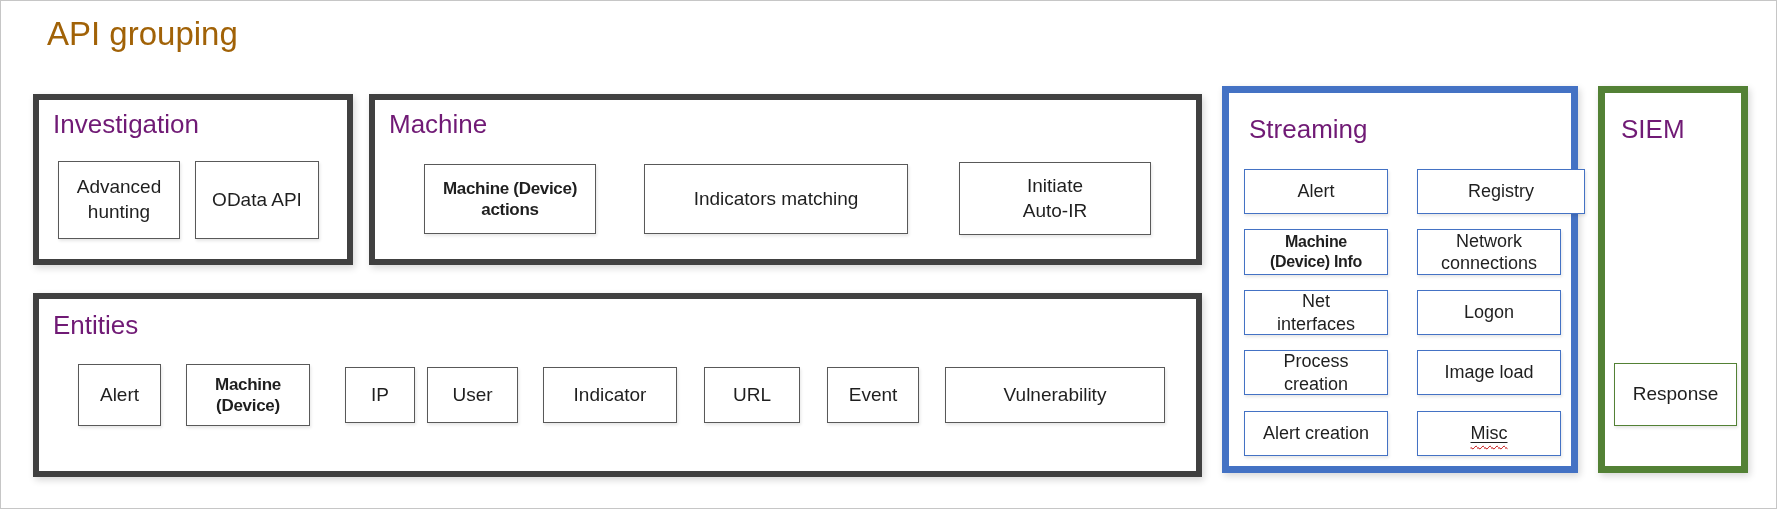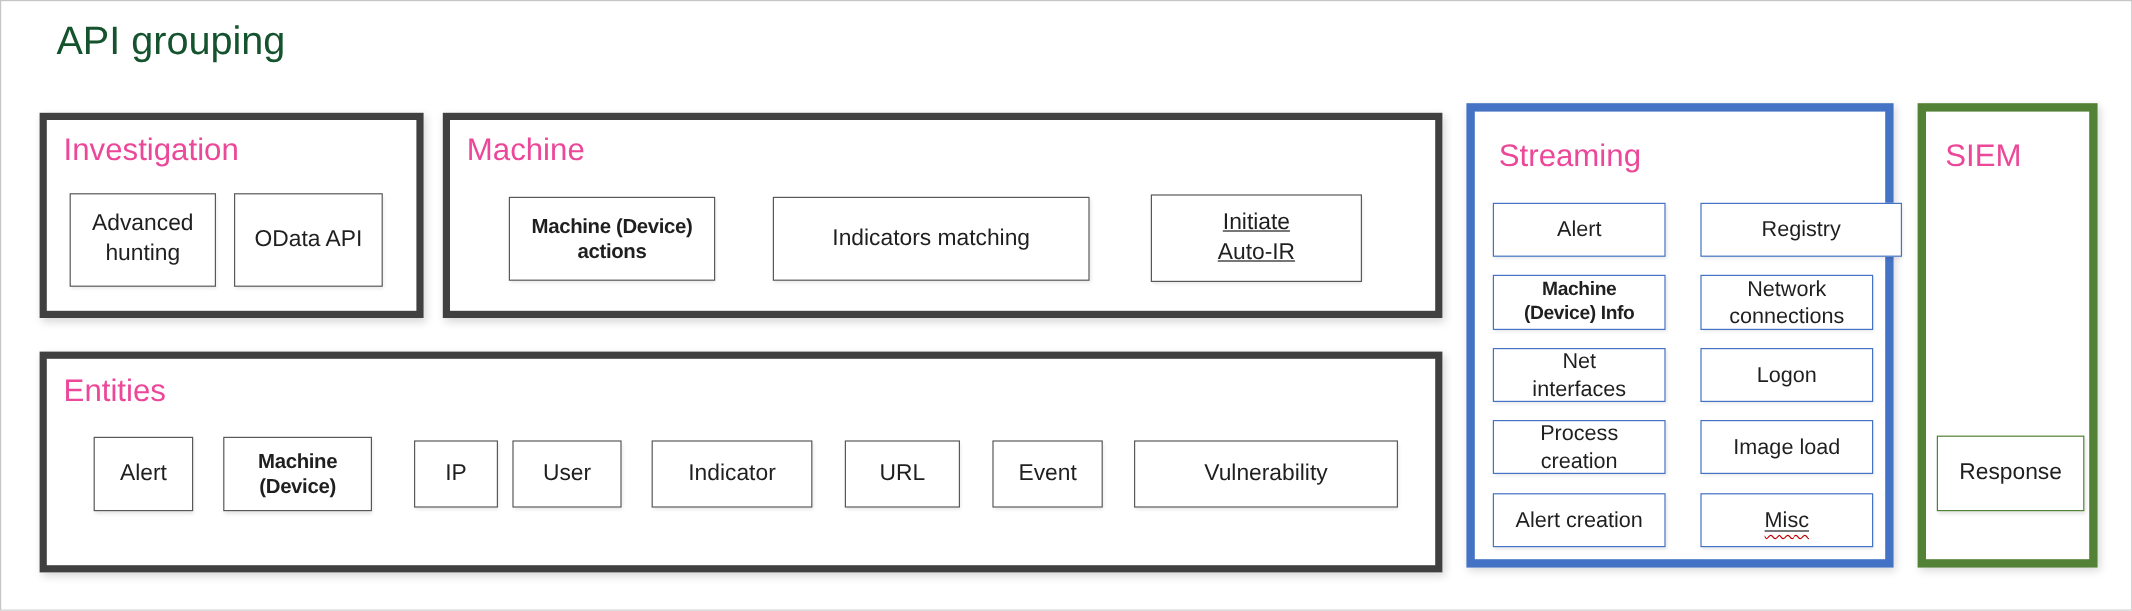--- a/index.html
+++ b/index.html
@@ -16,31 +16,31 @@
     position:relative;
     width:1777px;height:509px;
     background:#ffffff;
     border:1px solid #c6c6c6;
     font-family:"Liberation Sans", sans-serif;
     color:var(--text);
     overflow:hidden;
   }
   .page-title{
     position:absolute;left:46px;top:13px;
-    font-size:33px;line-height:1.2;color:#14532d;
+    font-size:33px;line-height:1.2;color:#a16207;
   }
   .group{
     position:absolute;background:#ffffff;
     box-shadow:2px 3px 7px rgba(0,0,0,0.16);
   }
   .group-dark{border:6px solid var(--group-border-dark);}
   .group-blue{border:7px solid var(--streaming-accent);}
   .group-green{border:7px solid var(--siem-accent);}
   .group-label{
-    position:absolute;font-size:26px;line-height:1.15;color:#ec4899;
+    position:absolute;font-size:26px;line-height:1.15;color:#701a75;
     white-space:nowrap;
   }
   .item{
     position:absolute;
     display:flex;align-items:center;justify-content:center;
     text-align:center;background:#ffffff;
     border:1.5px solid var(--item-border);
     font-size:19px;line-height:1.3;
     white-space:pre-line;
     box-shadow:1px 2px 3px rgba(0,0,0,0.10);
@@ -86,21 +86,21 @@
     <div class="item" style="left:19px;top:61px;width:122px;height:78px;">Advanced
 hunting</div>
     <div class="item" style="left:156px;top:61px;width:124px;height:78px;">OData API</div>
   </div>
 
   <div class="group group-dark" style="left:368px;top:93px;width:833px;height:171px;">
     <div class="group-label" style="left:14px;top:10px;">Machine</div>
     <div class="item bold-label" style="left:49px;top:64px;width:172px;height:70px;">Machine (Device)
 actions</div>
     <div class="item" style="left:269px;top:64px;width:264px;height:70px;">Indicators matching</div>
-    <div class="item" style="left:584px;top:62px;width:176px;height:73px;text-decoration:underline;">Initiate
+    <div class="item" style="left:584px;top:62px;width:192px;height:73px;">Initiate
 Auto-IR</div>
   </div>
 
   <div class="group group-dark" style="left:32px;top:292px;width:1169px;height:184px;">
     <div class="group-label" style="left:14px;top:12px;">Entities</div>
     <div class="item" style="left:39px;top:65px;width:83px;height:62px;">Alert</div>
     <div class="item bold-label" style="left:147px;top:65px;width:124px;height:62px;">Machine
 (Device)</div>
     <div class="item" style="left:294px;top:68px;width:70px;height:56px;margin-left:12px;">IP</div>
     <div class="item" style="left:388px;top:68px;width:91px;height:56px;">User</div>

